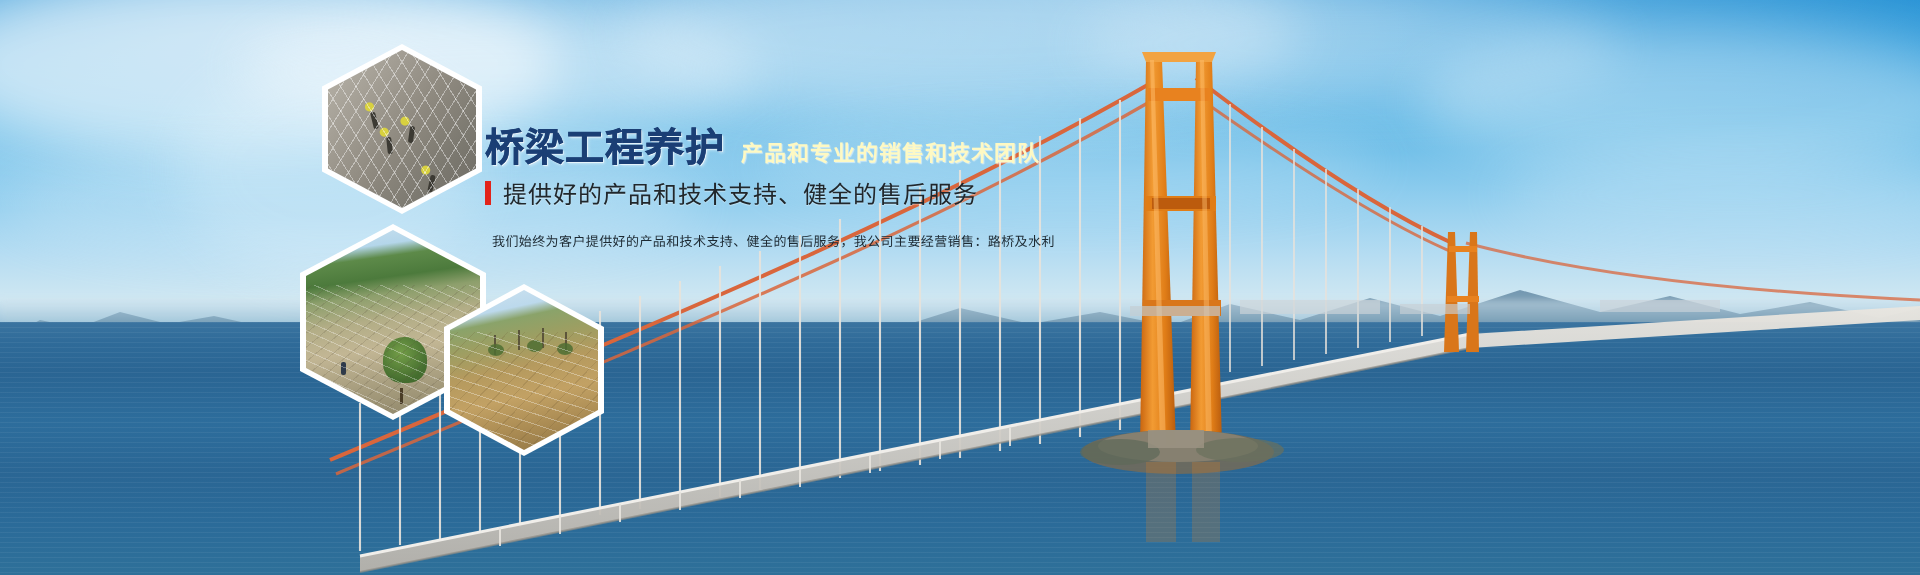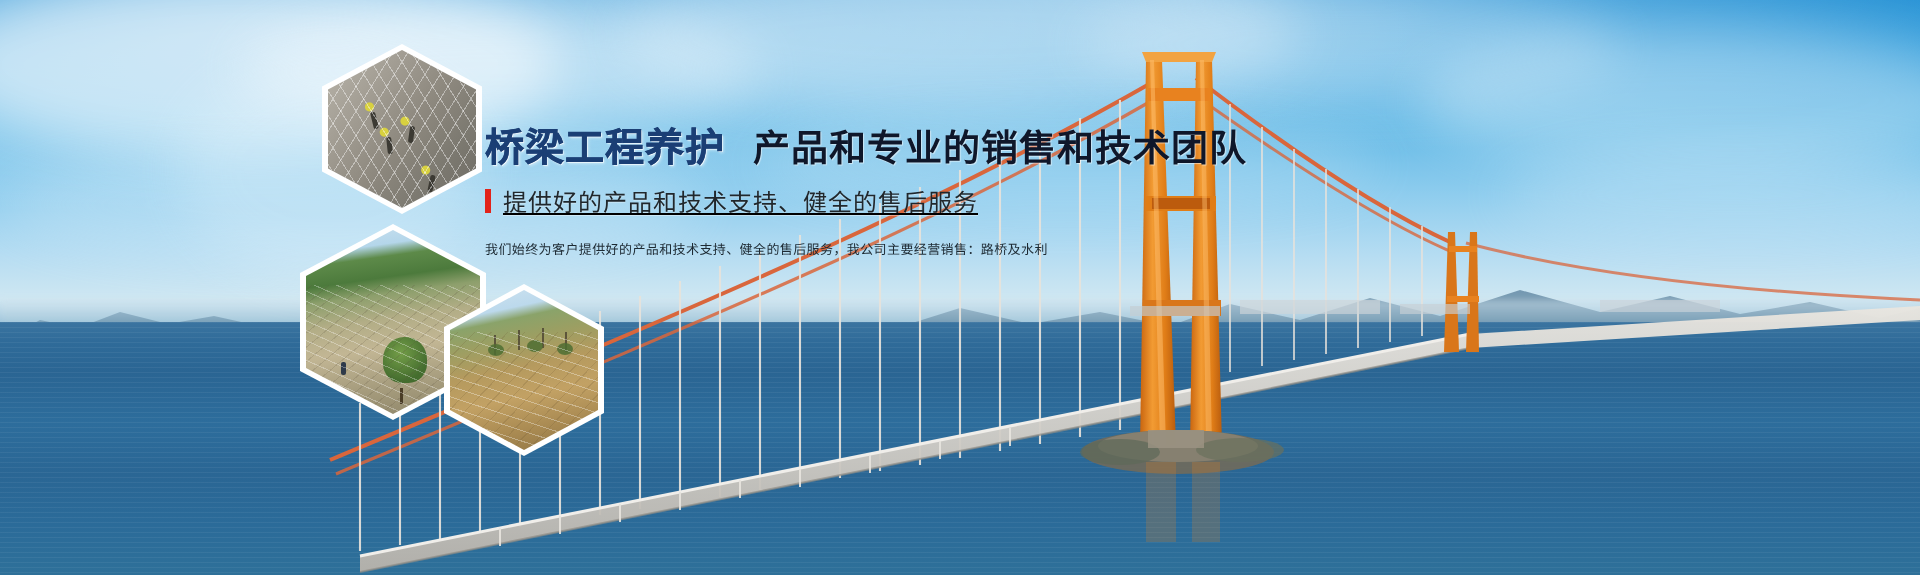--- a/index.html
+++ b/index.html
@@ -144,52 +144,52 @@
   }
   .ph3 .post{position:absolute;width:2px;height:20px;background:rgba(70,60,45,.75);top:28%;}
   .ph3 .p1{left:30%;} .ph3 .p2{left:46%;top:25%;} .ph3 .p3{left:62%;top:24%;} .ph3 .p4{left:78%;top:26%;}
   .ph3 .shrub{position:absolute;width:16px;height:12px;border-radius:50%;background:#4d6e33;opacity:.85;}
   .ph3 .s1{left:26%;top:34%;} .ph3 .s2{left:52%;top:31%;} .ph3 .s3{left:72%;top:33%;}
 
   
   .copy{position:absolute;left:485px;top:128px;width:720px;}
 
   .headline{
-    display:flex;align-items:baseline;gap:28px;
+    display:flex;align-items:baseline;gap:16px;
     line-height:1;margin:0;white-space:nowrap;
   }
   .headline .h-main{
     font-size:39px;font-weight:700;letter-spacing:1px;
     color:#1b3f75;
     -webkit-text-stroke:0.6px #1b3f75;
     text-shadow:
       1px 1px 0 rgba(255,255,255,.75),
       2px 2px 3px rgba(255,255,255,.45);
   }
   .headline .h-sub{
-    font-size:37px;font-weight:700;letter-spacing:1px;
-    color:#0f172a;
+    font-size:22px;font-weight:700;letter-spacing:1px;
+    color:#fef9c3;
     text-shadow:1px 1px 1px rgba(255,255,255,.55);
   }
 
   .subline{
     display:flex;align-items:center;gap:12px;
-    margin-top:16px;white-space:nowrap;text-decoration:underline;
+    margin-top:8px;white-space:nowrap;
   }
   .accent-bar{
     display:inline-block;width:6px;height:24px;background:#e2231a;flex:0 0 auto;
   }
   .subline .s-text{
     font-size:24px;font-weight:400;color:#20272c;letter-spacing:1px;
     text-shadow:0 1px 1px rgba(255,255,255,.4);
   }
 
   .body-copy{margin-top:22px;}
   .body-copy p{
-    margin:0 0 7px 0;
+    margin:0 0 7px 7px;
     font-size:13px;line-height:1.55;color:#1d2a33;letter-spacing:.4px;
     white-space:nowrap;
   }
 </style>
 </head>
 <body>
 
 <div class="banner">
 
   <div class="bg-sky"></div>

